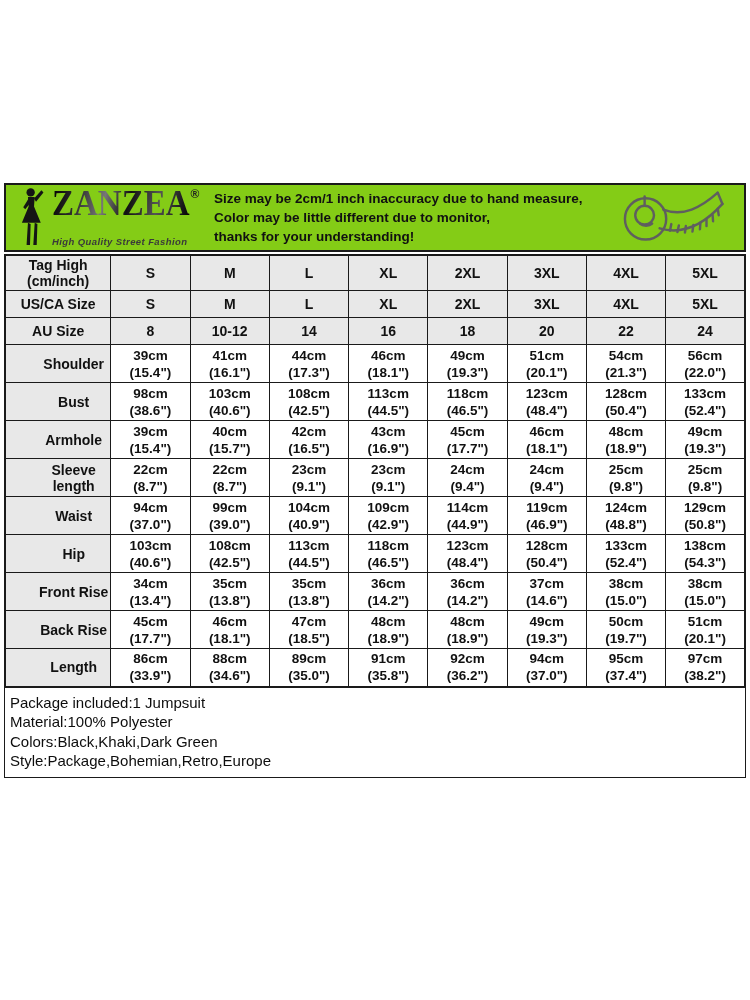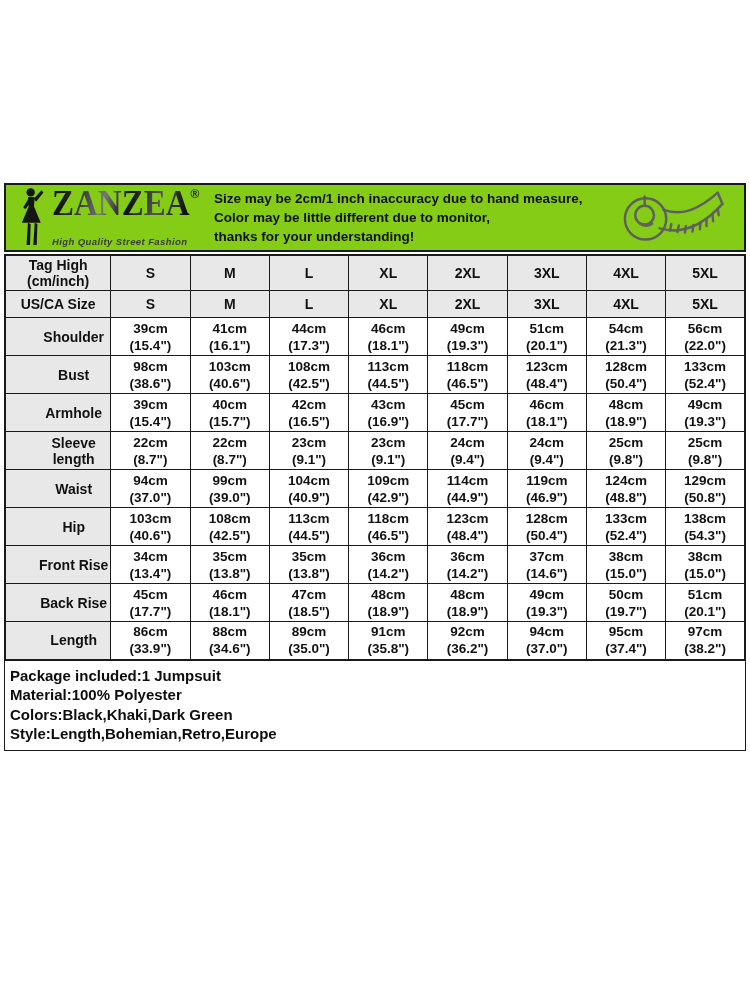--- a/index.html
+++ b/index.html
@@ -44,21 +44,21 @@
   }
   .size-table th { background:#e8e8e8; font-size:14px; line-height:16px; }
   tr.row-size  td { background:#e8e8e8; font-size:14px; line-height:16px; height:27px; }
   tr.row-size  th { height:27px; }
   tr.row-measure td { background:#ffffff; font-size:13.5px; line-height:17px; height:38px; }
   tr.row-measure th { height:38px;padding-left:33px; }
 
   
   .details-box {
     width:100%; border:1.5px solid #1a1a1a; border-top:none; background:#fff;
-    padding:5px 5px 6px 5px; font-size:15px; font-weight:700; line-height:19.5px; color:#0d0d0d;
+    padding:5px 5px 6px 5px; font-size:15px; font-weight:400; line-height:19.5px; color:#0d0d0d;
   }
 
   svg { display:block; }
 </style>
 </head>
 <body>
 
 <div class="page">
   <div class="content">
 
@@ -177,20 +177,49 @@
             <td>
               <div>3XL</div>
             </td>
             <td>
               <div>4XL</div>
             </td>
             <td>
               <div>5XL</div>
             </td>
           </tr>
+          <tr class="row-size">
+            <th>
+              <div>AU Size</div>
+            </th>
+            <td>
+              <div>8</div>
+            </td>
+            <td>
+              <div>10-12</div>
+            </td>
+            <td>
+              <div>14</div>
+            </td>
+            <td>
+              <div>16</div>
+            </td>
+            <td>
+              <div>18</div>
+            </td>
+            <td>
+              <div>20</div>
+            </td>
+            <td>
+              <div>22</div>
+            </td>
+            <td>
+              <div>24</div>
+            </td>
+          </tr>
           <tr class="row-measure">
             <th>
               <div>Shoulder</div>
             </th>
             <td>
               <div>39cm</div>
               <div>(15.4")</div>
             </td>
             <td>
               <div>41cm</div>
@@ -517,17 +546,17 @@
               <div>(38.2")</div>
             </td>
           </tr>
         </tbody>
     </table>
 
     <div class="details-box">
         <div>Package included:1 Jumpsuit</div>
         <div>Material:100% Polyester</div>
         <div>Colors:Black,Khaki,Dark Green</div>
-        <div>Style:Length,Bohemian,Retro,Europe</div>
+        <div>Style:Package,Bohemian,Retro,Europe</div>
       </div>
 
   </div>
 </div>
 
 </body></html>

